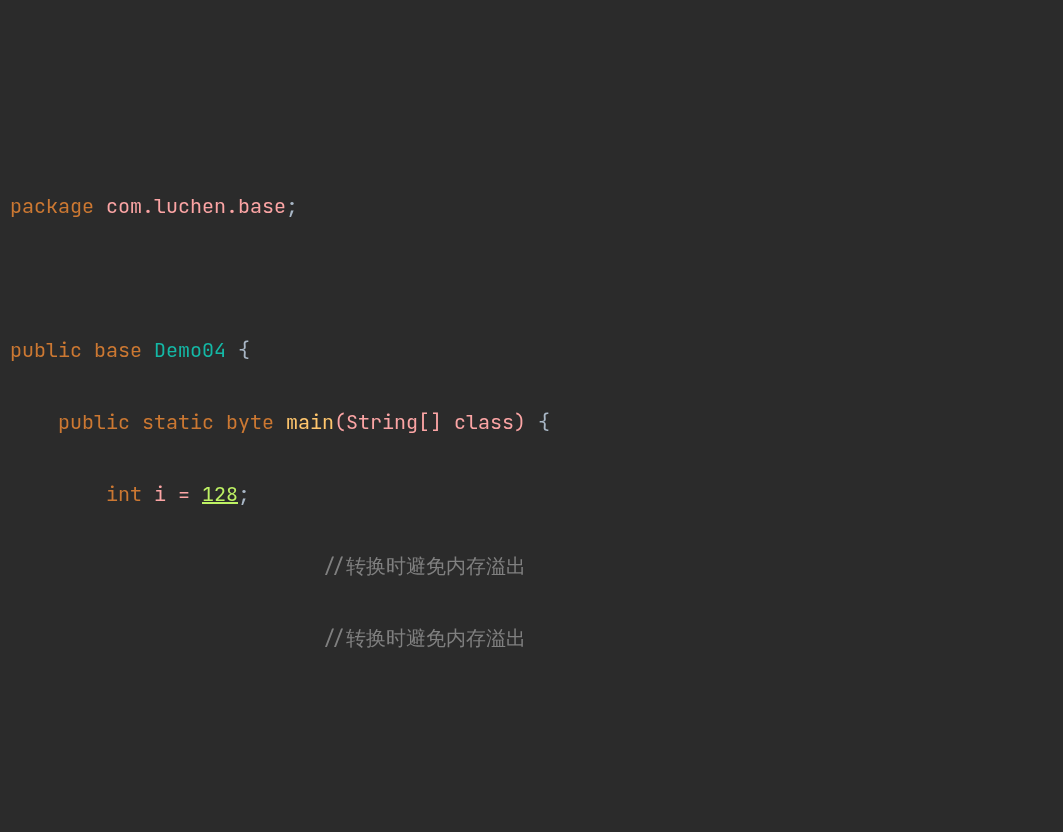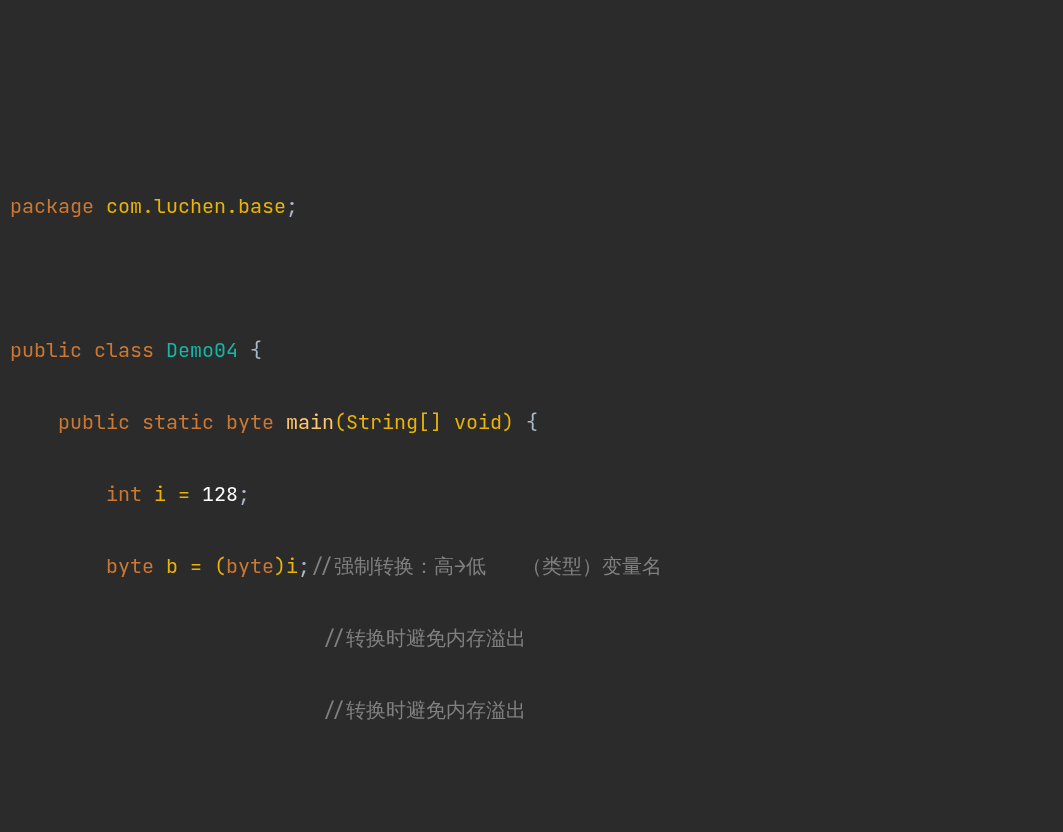--- a/index.html
+++ b/index.html
@@ -28,41 +28,41 @@
     .class-name {
       color: #14b8a6;
     }
     .method-name {
       color: #ffc66d;
     }
     .comment {
       color: #808080;
     }
     .number {
-      color: #ffffff;
+      color: #bef264;
+      text-decoration: underline;
     }
     .punctuation {
       color: #a9b7c6;
     }
     .identifier {
-      color: #eab308;
+      color: #fca5a5;
     }
   </style>
 </head>
 <body>
 
 
 
 <div class="code-editor">
 <span class="code-line"><span class="keyword">package</span><span class="identifier"> com.luchen.base</span><span class="punctuation">;</span></span>
 <span class="code-line"></span>
-<span class="code-line"><span class="keyword">public </span><span class="keyword">class</span><span class="class-name"> Demo04 </span><span class="punctuation">{</span></span>
-<span class="code-line"><span>    </span><span class="keyword">public </span><span class="keyword">static </span><span class="keyword">byte</span><span class="method-name"> main</span><span class="identifier">(String[] void) </span><span class="punctuation">{</span></span>
+<span class="code-line"><span class="keyword">public </span><span class="keyword">base</span><span class="class-name"> Demo04 </span><span class="punctuation">{</span></span>
+<span class="code-line"><span>    </span><span class="keyword">public </span><span class="keyword">static </span><span class="keyword">byte</span><span class="method-name"> main</span><span class="identifier">(String[] class) </span><span class="punctuation">{</span></span>
 <span class="code-line"><span>        </span><span class="keyword">int</span><span class="identifier"> i = </span><span class="number">128</span><span class="punctuation">;</span></span>
-<span class="code-line"><span>        </span><span class="keyword">byte</span><span class="identifier"> b = (</span><span class="keyword">byte</span><span class="identifier">)i</span><span class="punctuation">;</span><span class="comment">//强制转换：高→低   （类型）变量名</span></span>
 <span class="code-line"><span>                          </span><span class="comment">//转换时避免内存溢出</span></span>
 <span class="code-line"><span>                          </span><span class="comment">//转换时避免内存溢出</span></span>
 
 
 
 
 
 
 
 

